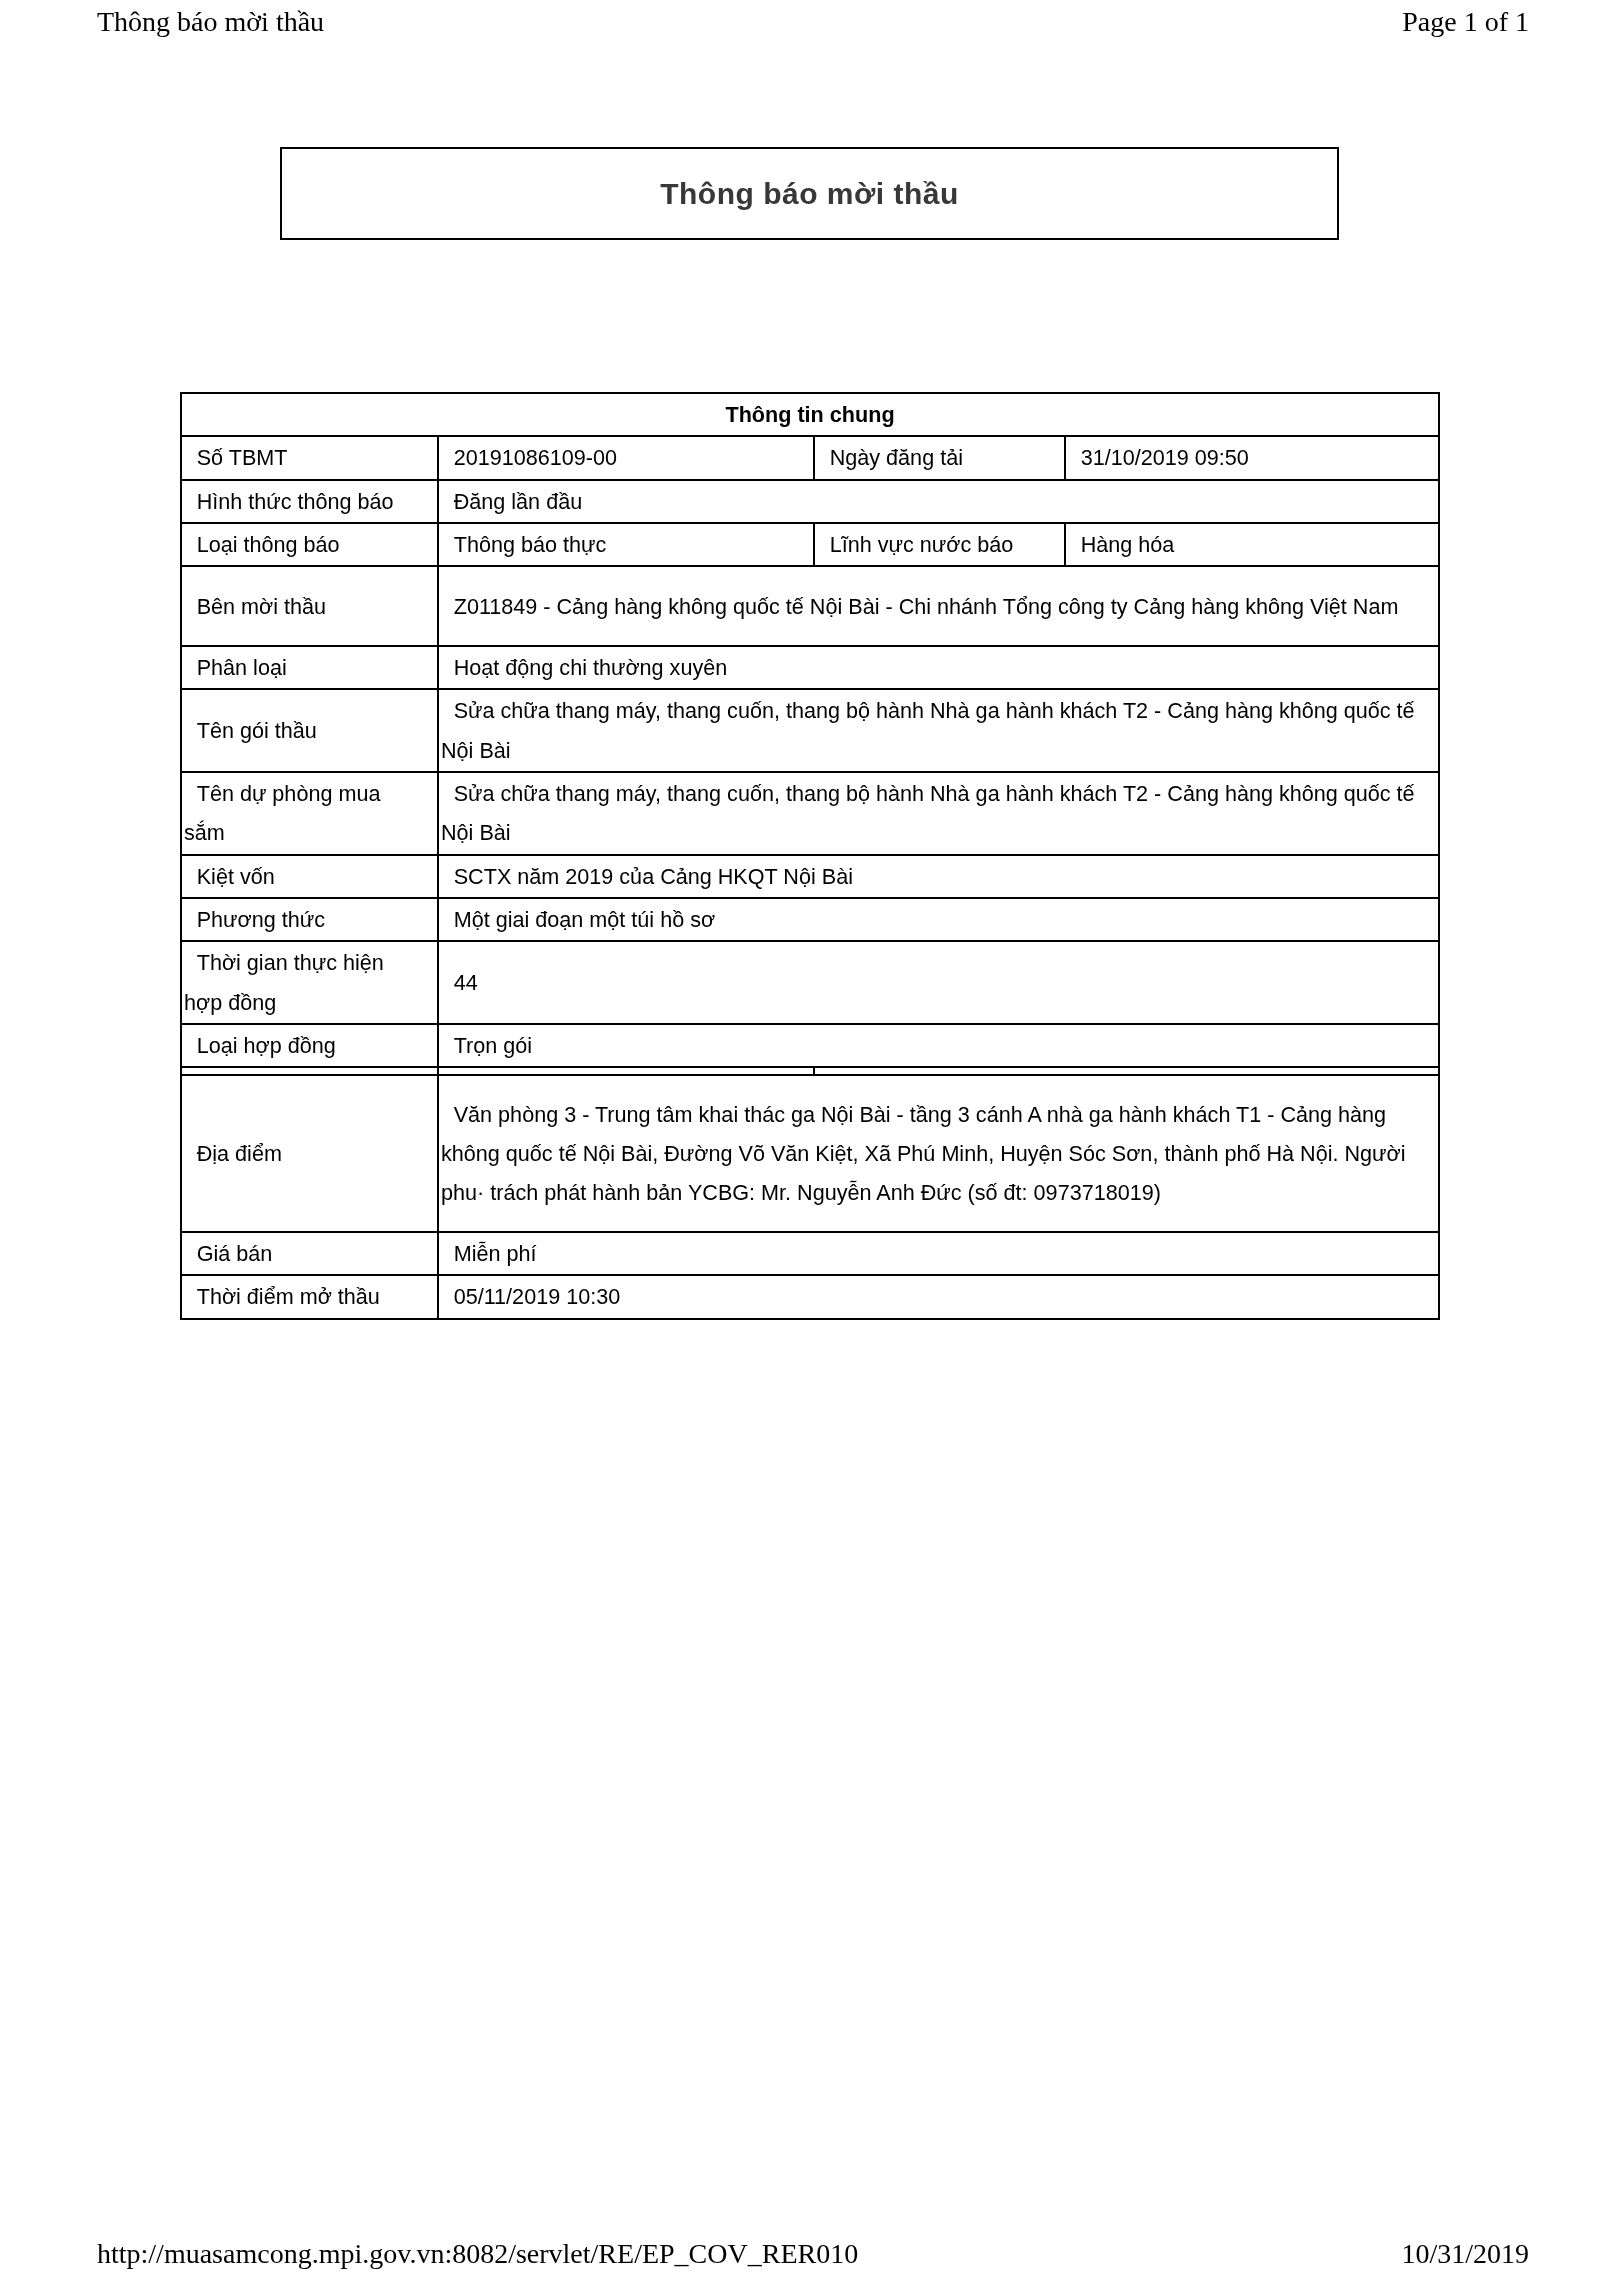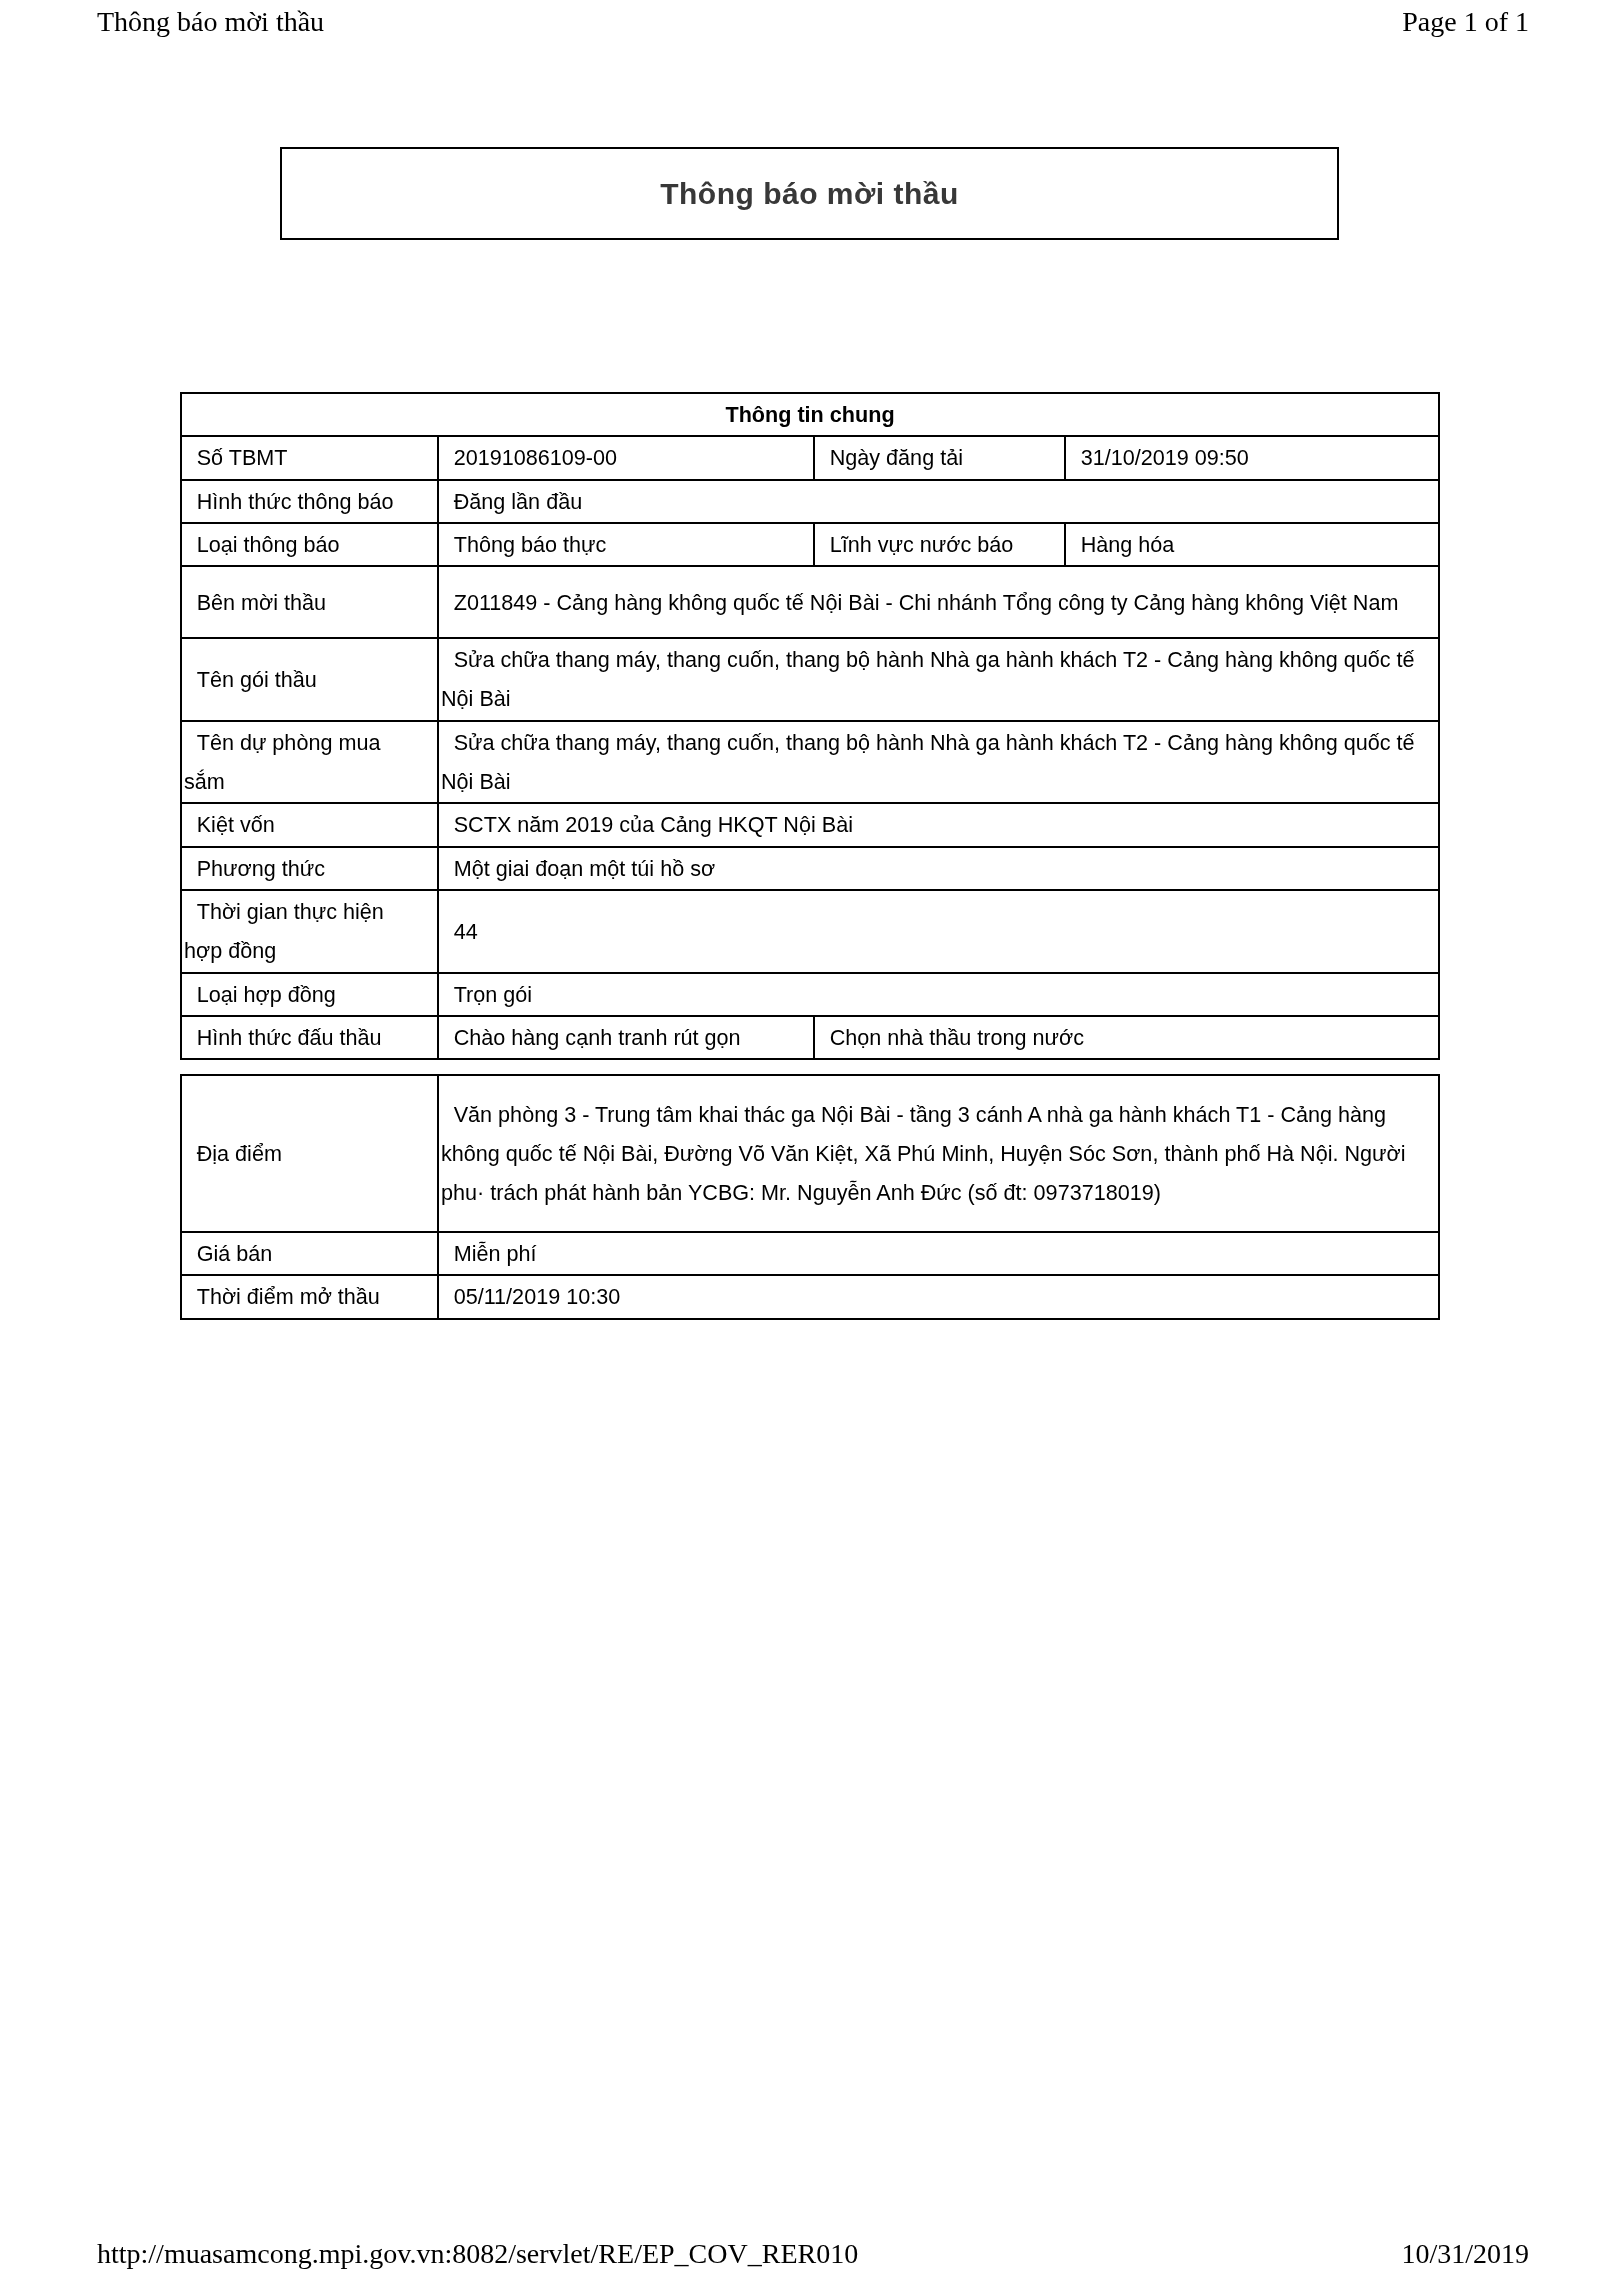--- a/index.html
+++ b/index.html
@@ -106,23 +106,27 @@
   <tr style="height:37px">
     <td>Hình thức thông báo</td>
     <td colspan="3">Đăng lần đầu</td>
   </tr>
   <tr style="height:37px">
     <td>Loại thông báo</td>
     <td>Thông báo thực</td>
     <td>Lĩnh vực nước báo</td>
     <td>Hàng hóa</td>
   </tr>
-  <tr style="height:72px">
+  <tr style="height:80px">
     <td>Bên mời thầu</td>
     <td colspan="3">Z011849 - Cảng hàng không quốc tế Nội Bài - Chi nhánh Tổng công ty Cảng hàng không Việt Nam</td>
+  </tr>
+  <tr style="height:39px">
+    <td>Phân loại</td>
+    <td colspan="3">Hoạt động chi thường xuyên</td>
   </tr>
   <tr style="height:80px">
     <td>Tên gói thầu</td>
     <td colspan="3">Sửa chữa thang máy, thang cuốn, thang bộ hành Nhà ga hành khách T2 - Cảng hàng không quốc tế Nội Bài</td>
   </tr>
   <tr style="height:80px">
     <td>Tên dự phòng mua sắm</td>
     <td colspan="3">Sửa chữa thang máy, thang cuốn, thang bộ hành Nhà ga hành khách T2 - Cảng hàng không quốc tế Nội Bài</td>
   </tr>
   <tr style="height:39px">

